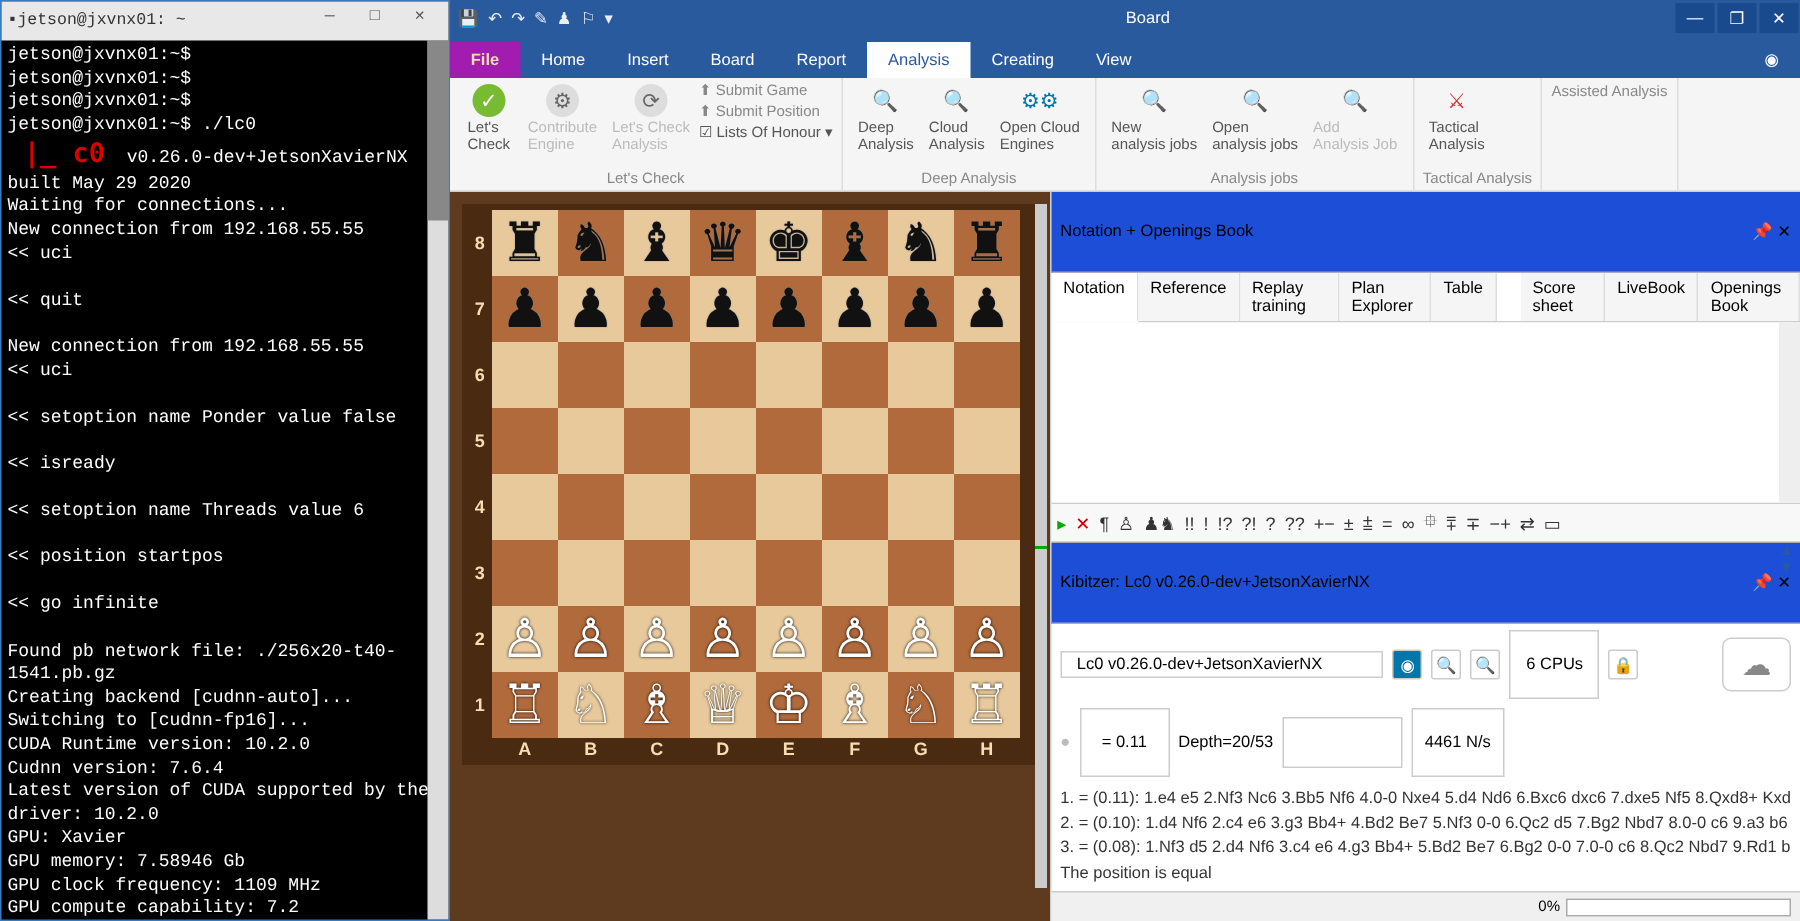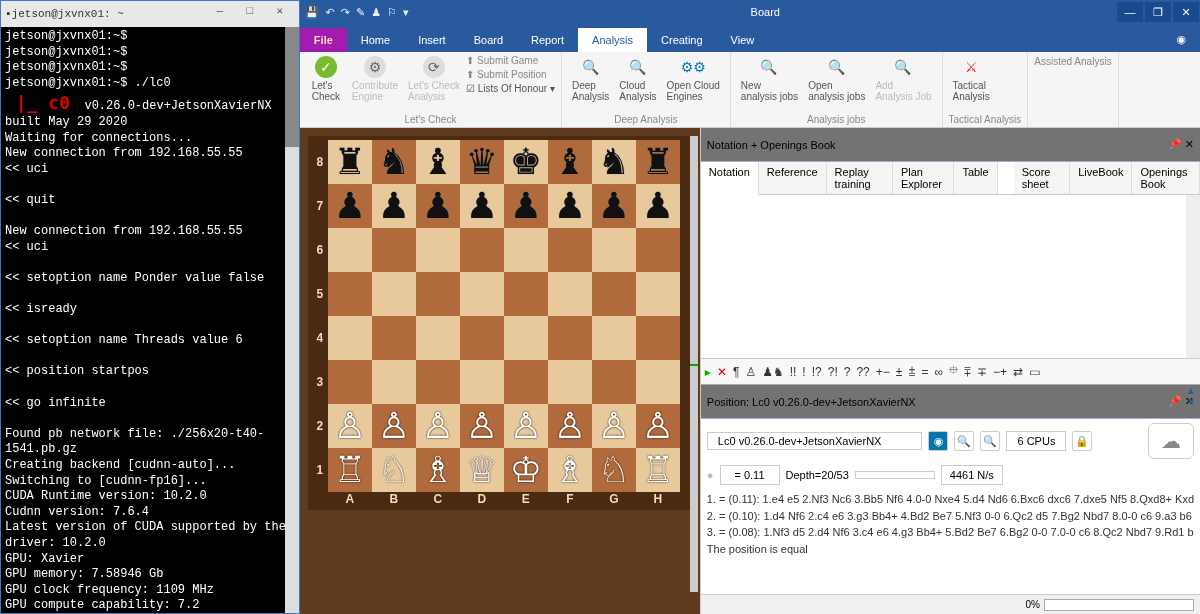--- a/index.html
+++ b/index.html
@@ -44,33 +44,33 @@
 .rank { display:flex; align-items:center; justify-content:center; color:#f5deb3; font-weight:bold; font-size:12px; }
 .file { display:flex; align-items:center; justify-content:center; color:#f5deb3; font-weight:bold; font-size:12px; grid-row:9; }
 .sq { display:flex; align-items:center; justify-content:center; font-size:32px; }
 .sq.l { background:#e8c99b; }
 .sq.d { background:#b06a3b; }
 .pc { font-family:"Segoe UI Symbol","Arial Unicode MS",serif; line-height:1; font-size:36px;}
 .eval-bar { position:absolute; right:2px; top:8px; bottom:22px; width:8px; background:#ccc; }
 .eval-bar .mid { position:absolute; top:50%; width:100%; height:2px; background:#0a0; }
 
 .right { flex:1; display:flex; flex-direction:column; border-left:1px solid #ccc; }
-.panel-hdr { background:#737373; font-size:11px; padding:10px 6px; display:flex; align-items:center; border-bottom:1px solid #aac; }
+.panel-hdr { background:#1d4ed8; font-size:11px; padding:20px 6px; display:flex; border-bottom:1px solid #aac; }
 .panel-hdr .pin { margin-left:auto; }
 .ntabs { display:flex; border-bottom:1px solid #ccc; font-size:11px; }
 .ntabs div { padding:4px 8px; border-right:1px solid #ddd; background:#f5f5f5; }
 .ntabs div.active { background:#fff; border-bottom:1px solid #fff; margin-bottom:-1px; }
 .notation-body { flex:1; background:#fff; overflow:auto; position:relative; }
 .sym-toolbar { border-top:1px solid #ccc; padding:2px 4px; font-size:12px; color:#333; display:flex; gap:6px; align-items:center; background:#f8f8f8; }
 .kibitzer { display:flex; flex-direction:column; border-top:1px solid #aaa; min-height:210px;}
 .kib-row1 { display:flex; align-items:center; padding:4px 6px; gap:6px; font-size:11px; }
 .engine-name { border:1px solid #ccc; padding:2px 40px 2px 10px; background:#fff; }
 .kib-btn { width:20px; height:20px; border:1px solid #ccc; display:flex; align-items:center; justify-content:center; background:#fff; border-radius:2px;}
 .kib-row2 { display:flex; align-items:center; padding:2px 6px; gap:6px; font-size:11px; }
-.kib-box { border:1px solid #ccc; padding:3px 8px; background:#fff; min-width:60px; text-align:center;}
+.kib-box { border:1px solid #ccc; padding:16px 8px; background:#fff; min-width:60px; text-align:center;}
 .kib-lines { flex:1; padding:4px 6px; font-size:11px; line-height:1.5; color:#333; overflow:hidden; white-space:nowrap;}
 .cloud { width:46px; height:36px; border:1px solid #ccc; border-radius:6px; display:flex; align-items:center; justify-content:center; margin-left:auto; color:#888; font-size:20px;}
 .statusbar { height:20px; background:#f0f0f0; border-top:1px solid #ccc; display:flex; align-items:center; justify-content:flex-end; padding:0 6px; font-size:10px; gap:4px;}
 .progress { width:150px; height:12px; border:1px solid #aaa; background:#fff; }
 .scroll-v { position:absolute; right:0; top:0; bottom:0; width:14px; background:#eee; }
 .scroll-arrow{color:#2a5a9e; font-size:10px; text-align:center;}
 </style>
 </head>
 <body>
 
@@ -435,21 +435,21 @@
         <span>⯐</span>
         <span>⩱</span>
         <span>∓</span>
         <span>−+</span>
         <span>⇄</span>
         <span>▭</span>
       </div>
 
       <div class="kibitzer">
         <div class="panel-hdr">
-          <span>Position: Lc0 v0.26.0-dev+JetsonXavierNX</span>
+          <span>Kibitzer: Lc0 v0.26.0-dev+JetsonXavierNX</span>
           <span class="pin">📌 ✕</span>
         </div>
         <div class="kib-row1">
           <div class="engine-name">Lc0 v0.26.0-dev+JetsonXavierNX</div>
           <div class="kib-btn" style="background:#07a;color:#fff">◉</div>
           <div class="kib-btn" style="color:#0a0">🔍</div>
           <div class="kib-btn" style="color:#c80">🔍</div>
           <div class="kib-box">6 CPUs</div>
           <div class="kib-btn">🔒</div>
           <div class="cloud">☁</div>

